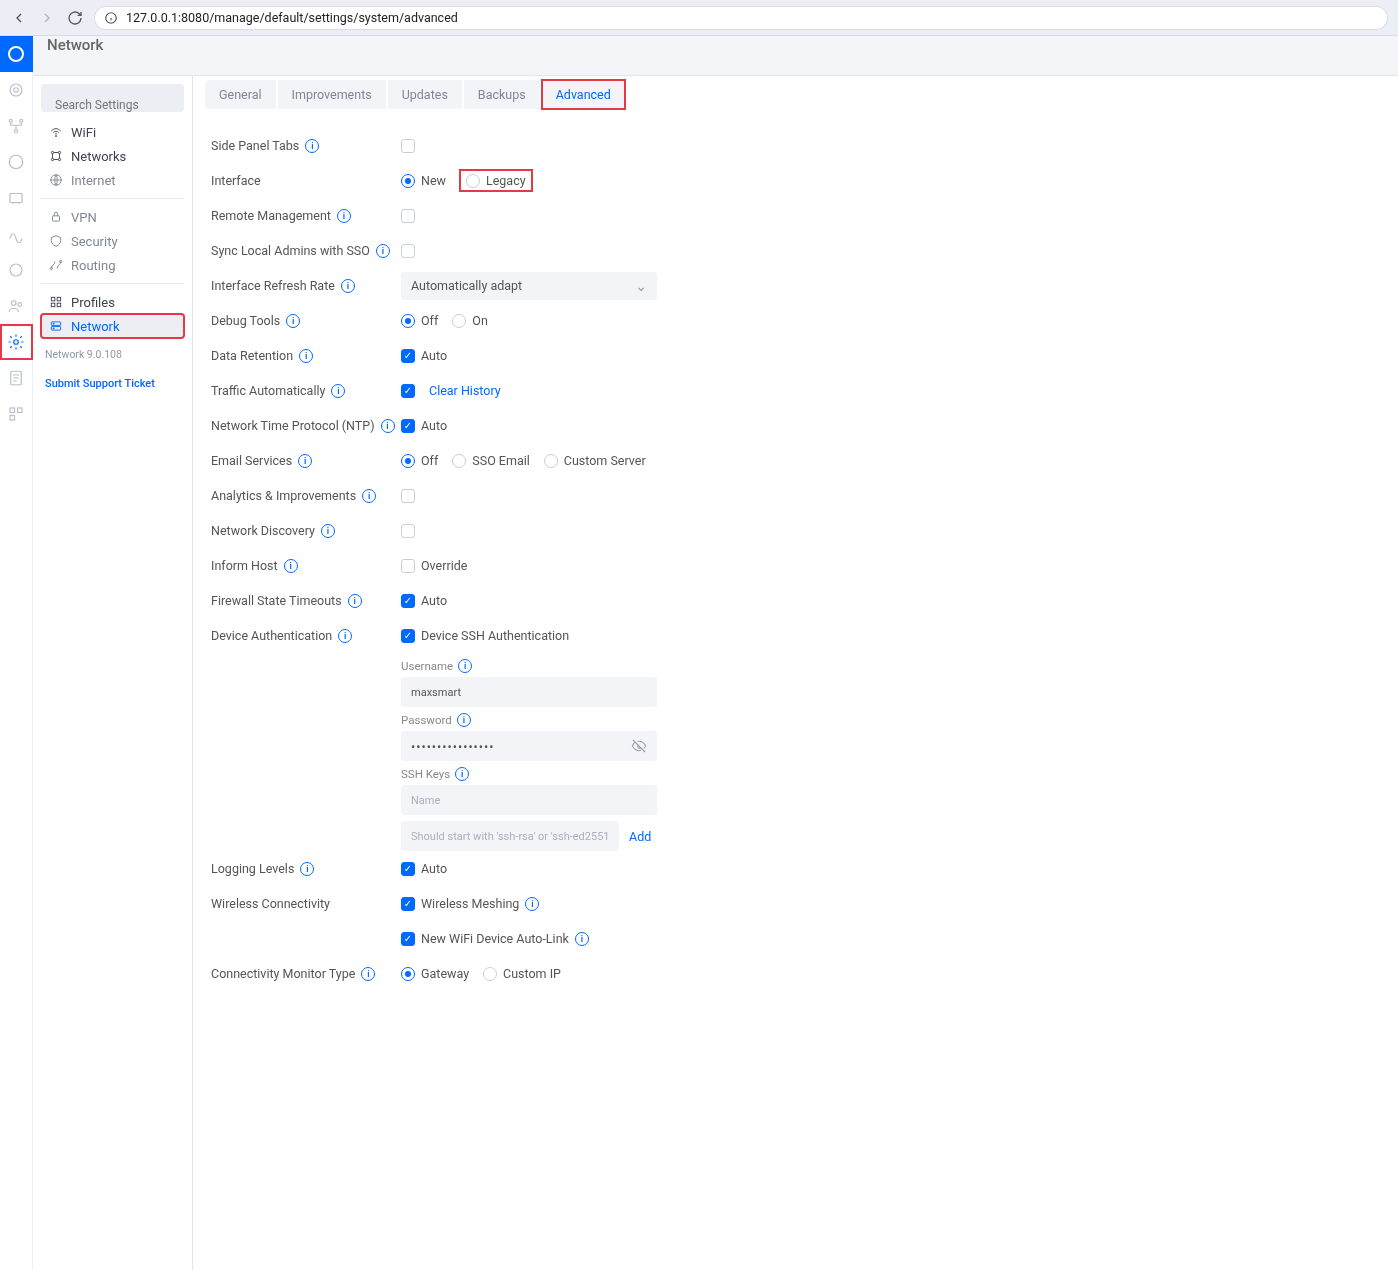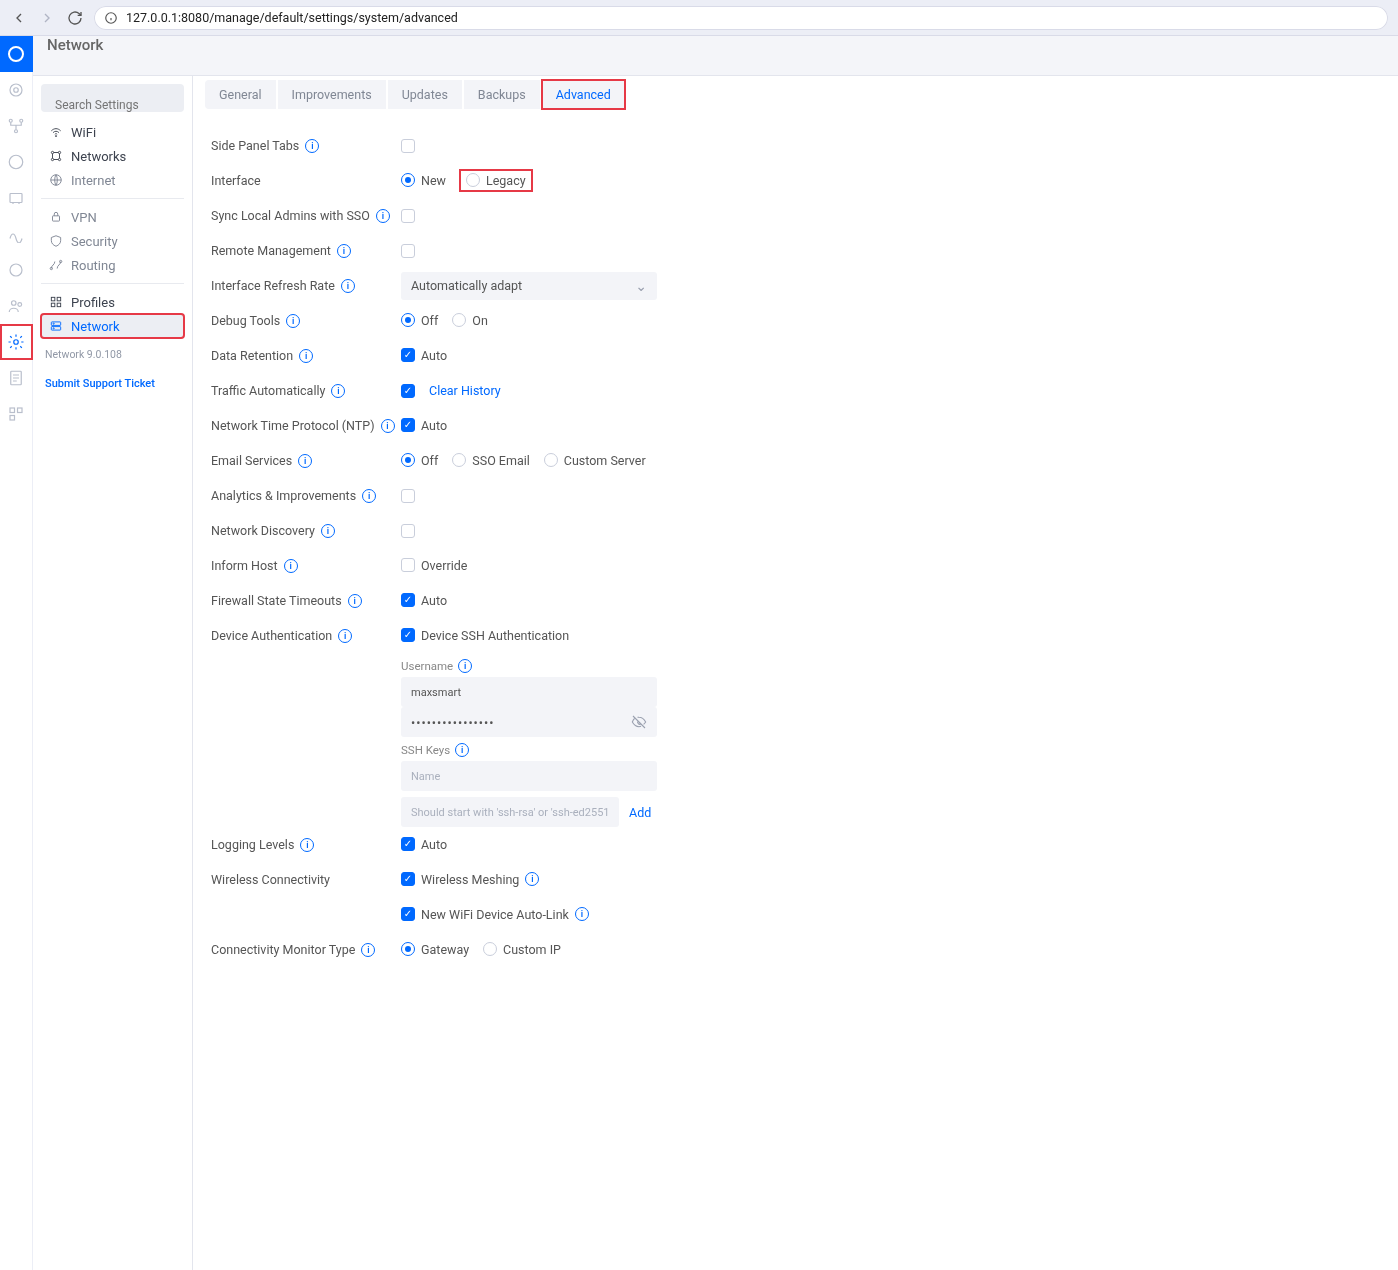--- a/index.html
+++ b/index.html
@@ -46,21 +46,21 @@
 .row-label { width:190px; color:#555; font-size:12.5px; display:flex; align-items:center; gap:6px;}
 .info-ic { width:14px; height:14px; border:1.4px solid #0069ff; border-radius:50%; display:inline-flex; align-items:center; justify-content:center; font-size:9px; color:#0069ff; font-weight:600;}
 .info-ic::after { content:"i"; }
 .row-ctrl { display:flex; align-items:center; gap:14px;}
 .chk { width:14px; height:14px; border:1.5px solid #c9cedb; border-radius:3px; display:inline-flex; align-items:center; justify-content:center; cursor:pointer;}
 .chk.on { background:#0069ff; border-color:#0069ff;}
 .chk.on::after { content:"✓"; color:#fff; font-size:10px; line-height:1;}
 .radio { width:14px; height:14px; border:1.5px solid #c9cedb; border-radius:50%; display:inline-flex; align-items:center; justify-content:center; cursor:pointer;}
 .radio.on { border-color:#0069ff;}
 .radio.on::after { content:""; width:6px; height:6px; background:#0069ff; border-radius:50%;}
-.opt { display:flex; align-items:flex-start; gap:6px; font-size:12.5px; color:#555;}
+.opt { display:flex; align-items:center; gap:6px; font-size:12.5px; color:#555;}
 .opt.highlight { outline:2px solid #e63946; padding:3px 6px; outline-offset:-1px;}
 .select { width:256px; height:28px; background:#f3f4f8; border-radius:3px; display:flex; align-items:center; justify-content:space-between; padding:0 10px; font-size:12.5px; color:#555;}
 .select::after { content:"⌄"; color:#9aa0af; font-size:14px;}
 .text-in { width:256px; height:30px; background:#f3f4f8; border:none; border-radius:3px; padding:0 10px; font-size:11px; color:#555; outline:none;}
 .text-in::placeholder { color:#aab0bd;}
 .text-in.narrow { width:218px; }
 .pwd-wrap { width:256px; height:30px; background:#f3f4f8; border-radius:3px; display:flex; align-items:center; padding:0 10px; justify-content:space-between;}
 .pwd-wrap input { border:none; background:transparent; outline:none; font-size:12.5px; letter-spacing:1px; color:#555;}
 .eye { width:16px; height:16px; stroke:#9aa0af; fill:none; stroke-width:1.6;}
 .sublabel { font-size:11.5px; color:#888; display:flex; align-items:center; gap:5px; margin-bottom:4px; margin-top:6px;}
@@ -282,31 +282,31 @@
                 </label>
               <label class="opt highlight">
                   <span class="radio"></span>
                   <span>Legacy</span>
                 </label>
             </div>
           </div>
 
           <div class="row">
             <div class="row-label">
+                <span>Remote Management</span>
+                <span class="info-ic"></span>
+              </div>
+            <div class="row-ctrl">
+                <span class="chk"></span>
+              </div>
+          </div>
+
+          <div class="row">
+            <div class="row-label">
                 <span>Sync Local Admins with SSO</span>
-                <span class="info-ic"></span>
-              </div>
-            <div class="row-ctrl">
-                <span class="chk"></span>
-              </div>
-          </div>
-
-          <div class="row">
-            <div class="row-label">
-                <span>Remote Management</span>
                 <span class="info-ic"></span>
               </div>
             <div class="row-ctrl">
                 <span class="chk"></span>
               </div>
           </div>
 
           <div class="row">
             <div class="row-label">
                 <span>Interface Refresh Rate</span>
@@ -453,20 +453,24 @@
               </div>
           </div>
 
           <div class="indent-block">
             <div class="sublabel">
                 <span>Username</span>
                 <span class="info-ic"></span>
               </div>
             <input class="text-in" value="maxsmart" style="">
 
+            <div class="sublabel">
+                <span>Password</span>
+                <span class="info-ic"></span>
+              </div>
             <div class="pwd-wrap">
               <input type="password" value="••••••••••••••••" style="">
               <svg class="eye" viewBox="0 0 24 24">
                   <path d="M3 3l18 18M10.6 10.6a3 3 0 0 0 4.2 4.2M9.9 5.1A9.8 9.8 0 0 1 12 5c6 0 10 7 10 7a17 17 0 0 1-3.1 3.6M6.1 6.1C3.5 7.8 2 12 2 12s4 7 10 7c1.1 0 2.1-.2 3.1-.5"></path>
                 </svg>
             </div>
 
             <div class="sublabel">
                 <span>SSH Keys</span>
                 <span class="info-ic"></span>

